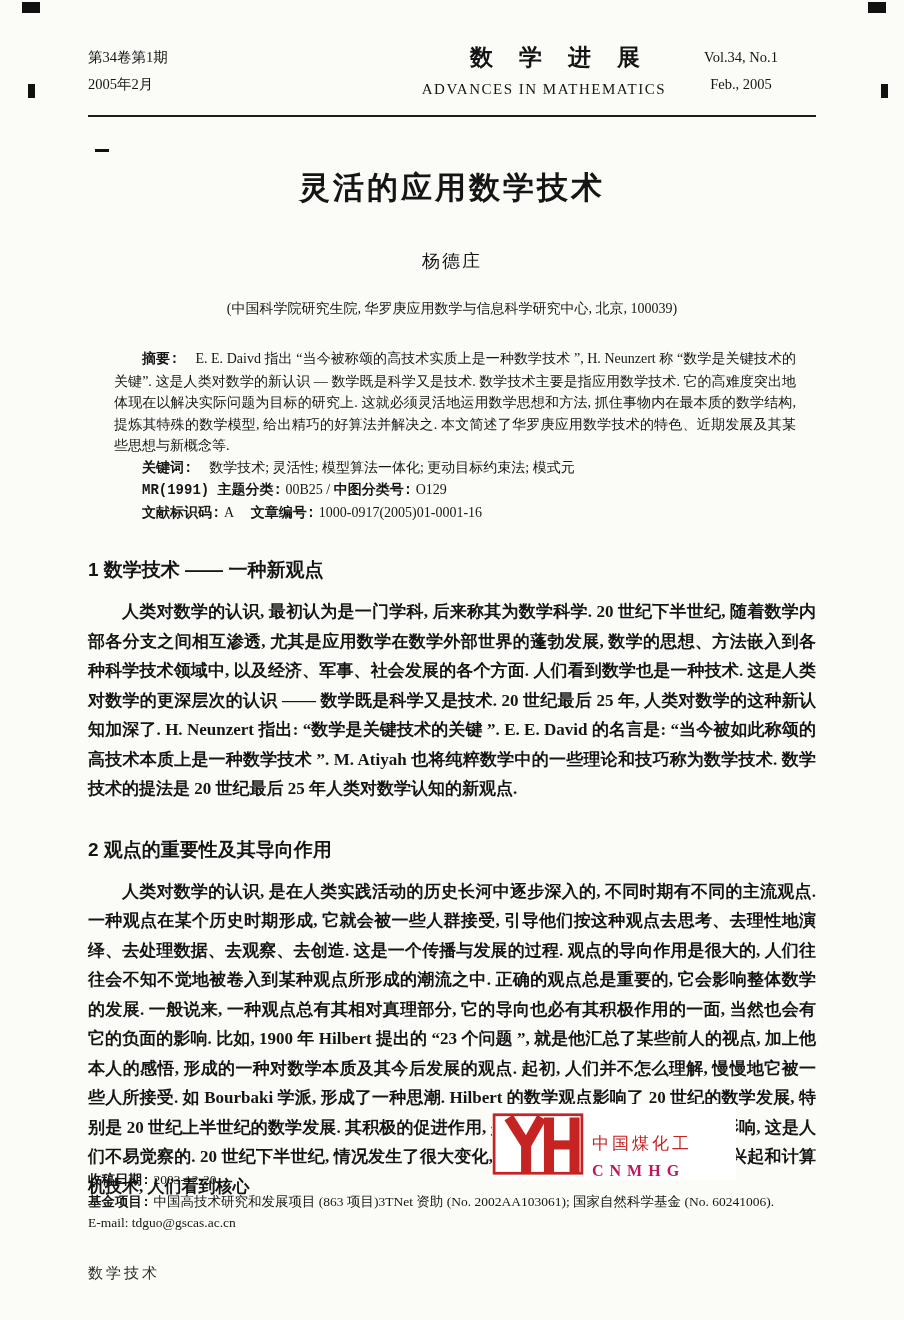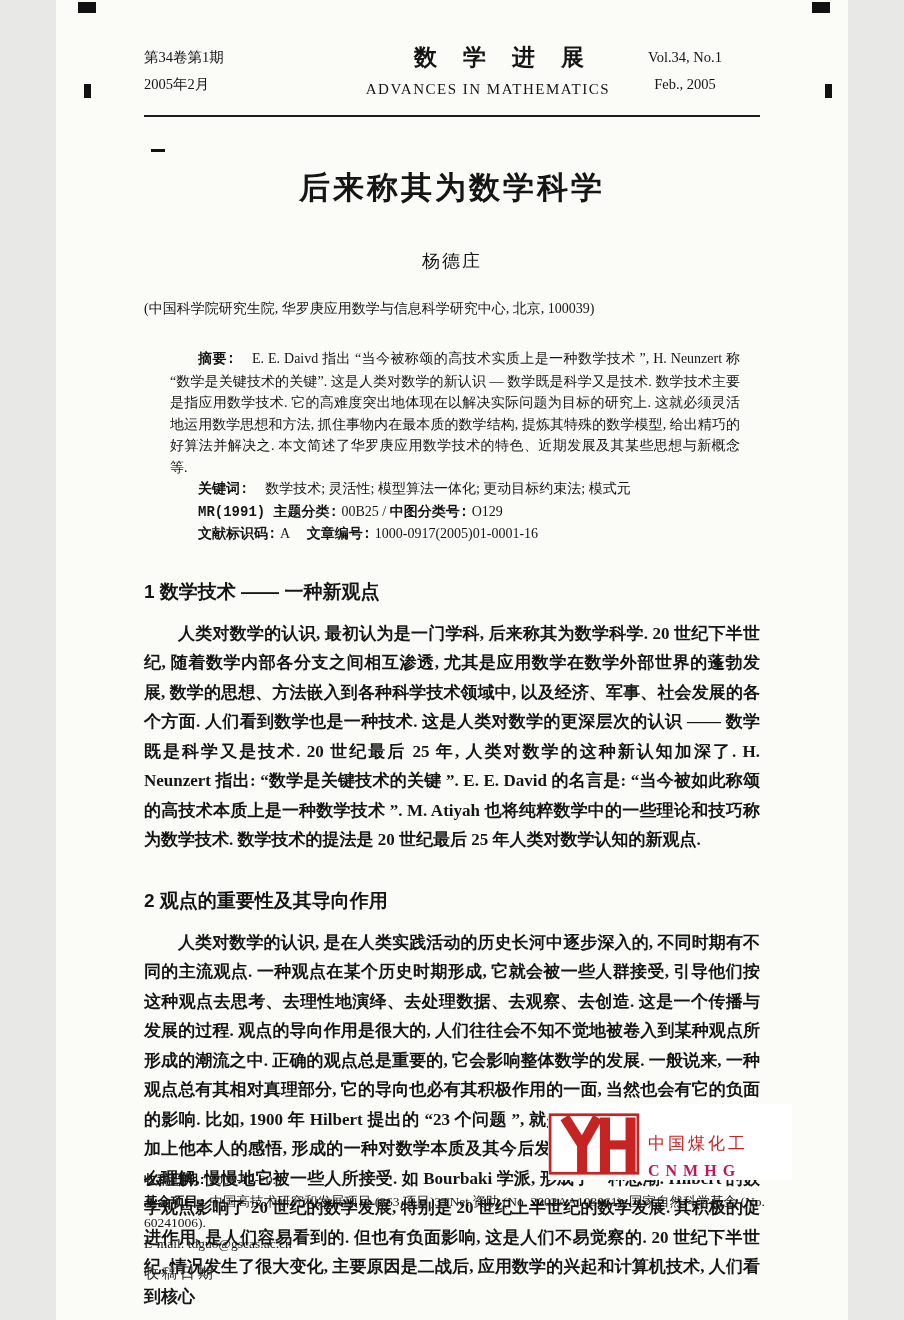--- a/index.html
+++ b/index.html
@@ -1,35 +1,35 @@
 <!DOCTYPE html>
 <html><head>
 <meta charset="utf-8">
 <style>
   html,body { margin:0; padding:0; background:#e8e8e6; }
   .page {
-    width:792px; height:1320px; margin:0 auto; position:relative;
+    width:904px; height:1320px; margin:0 auto; position:relative;
     background:#fbfbf8; color:#151515; overflow:hidden;
     font-family:"Liberation Serif","DejaVu Serif",serif;
   }
   .content { padding:44px 88px 0 88px; }
 
   
   .journal-header { display:flex; justify-content:space-between; align-items:flex-start; font-size:14.5px; line-height:27px; }
   .jh-left, .jh-right { width:150px; }
   .jh-right { text-align:center; }
   .jh-center { flex:1; text-align:right; }
   .journal-title-cn { font-size:23px; font-weight:bold; letter-spacing:26px; padding-left:26px; font-family:"Liberation Serif","DejaVu Serif",serif; }
   .journal-title-en { font-size:15px; letter-spacing:1.5px; margin-top:5px; }
   .header-rule { border:none; border-top:2px solid #1c1c1c; margin:12px 0 0 0; }
 
   
   .article-title { text-align:center; font-family:"Liberation Sans","DejaVu Sans",sans-serif; font-size:31px; font-weight:bold; letter-spacing:3px; margin:50px 0 0 0; }
   .author { text-align:center; font-size:18px; margin-top:40px; letter-spacing:2px; }
-  .affiliation { font-size:14px; margin-top:27px; }
+  .affiliation { text-align:center; font-size:14px; margin-top:27px; }
 
   
   .abstract-block { margin:30px 20px 0 26px; font-size:14px; line-height:21.5px; text-align:justify; }
   .abstract-block p { margin:0; }
   .indent1 { text-indent:2em; }
   .hei { font-family:Liberation Mono, monospace; font-weight:bold; }
   .gap { display:inline-block; width:1.2em; }
 
   
   .section-heading { font-family:"Liberation Sans","DejaVu Sans",sans-serif; font-size:19px; font-weight:bold; margin:33px 0 0 0; }
@@ -78,21 +78,21 @@
         <div class="journal-title-en">ADVANCES IN MATHEMATICS</div>
       </div>
       <div class="jh-right">
         <div>Vol.34, No.1</div>
         <div>Feb., 2005</div>
       </div>
     </header>
 
     <hr class="header-rule">
 
-    <h1 class="article-title">后来称其为数学科学</h1>
+    <h1 class="article-title">灵活的应用数学技术</h1>
     <div class="author">杨德庄</div>
     <div class="affiliation">(中国科学院研究生院, 华罗庚应用数学与信息科学研究中心, 北京, 100039)</div>
 
     <div class="abstract-block">
       <p class="indent1"><span class="hei">摘要:</span><span class="gap"></span><span>E. E. Daivd 指出 “当今被称颂的高技术实质上是一种数学技术 ”, H. Neunzert 称 “数学是关键技术的关键”. 这是人类对数学的新认识 — 数学既是科学又是技术. 数学技术主要是指应用数学技术. 它的高难度突出地体现在以解决实际问题为目标的研究上. 这就必须灵活地运用数学思想和方法, 抓住事物内在最本质的数学结构, 提炼其特殊的数学模型, 给出精巧的好算法并解决之. 本文简述了华罗庚应用数学技术的特色、近期发展及其某些思想与新概念等.</span></p>
       <p class="indent1"><span class="hei">关键词:</span><span class="gap"></span><span>数学技术; 灵活性; 模型算法一体化; 更动目标约束法; 模式元</span></p>
       <p class="indent1"><span class="hei">MR(1991) 主题分类:</span>&nbsp;<span>00B25 /</span>&nbsp;<span class="hei">中图分类号:</span>&nbsp;<span>O129</span></p>
       <p class="indent1"><span class="hei">文献标识码:</span>&nbsp;<span>A</span><span class="gap"></span><span class="hei">文章编号:</span>&nbsp;<span>1000-0917(2005)01-0001-16</span></p>
     </div>
 
@@ -124,15 +124,15 @@
       <div class="wm-code">CNMHG</div>
     </span>
   </div>
 
   <footer class="footer">
     <p><span class="hei">收稿日期:</span>&nbsp;<span>2003-12-20.</span></p>
     <p><span class="hei">基金项目:</span>&nbsp;<span>中国高技术研究和发展项目 (863 项目)3TNet 资助 (No. 2002AA103061); 国家自然科学基金 (No. 60241006).</span></p>
     <p>E-mail: tdguo@gscas.ac.cn</p>
   </footer>
 
-  <div class="db-mark">收稿日期</div>
+  <div class="db-mark">数学技术</div>
 
 </div>
 
 </body></html>

